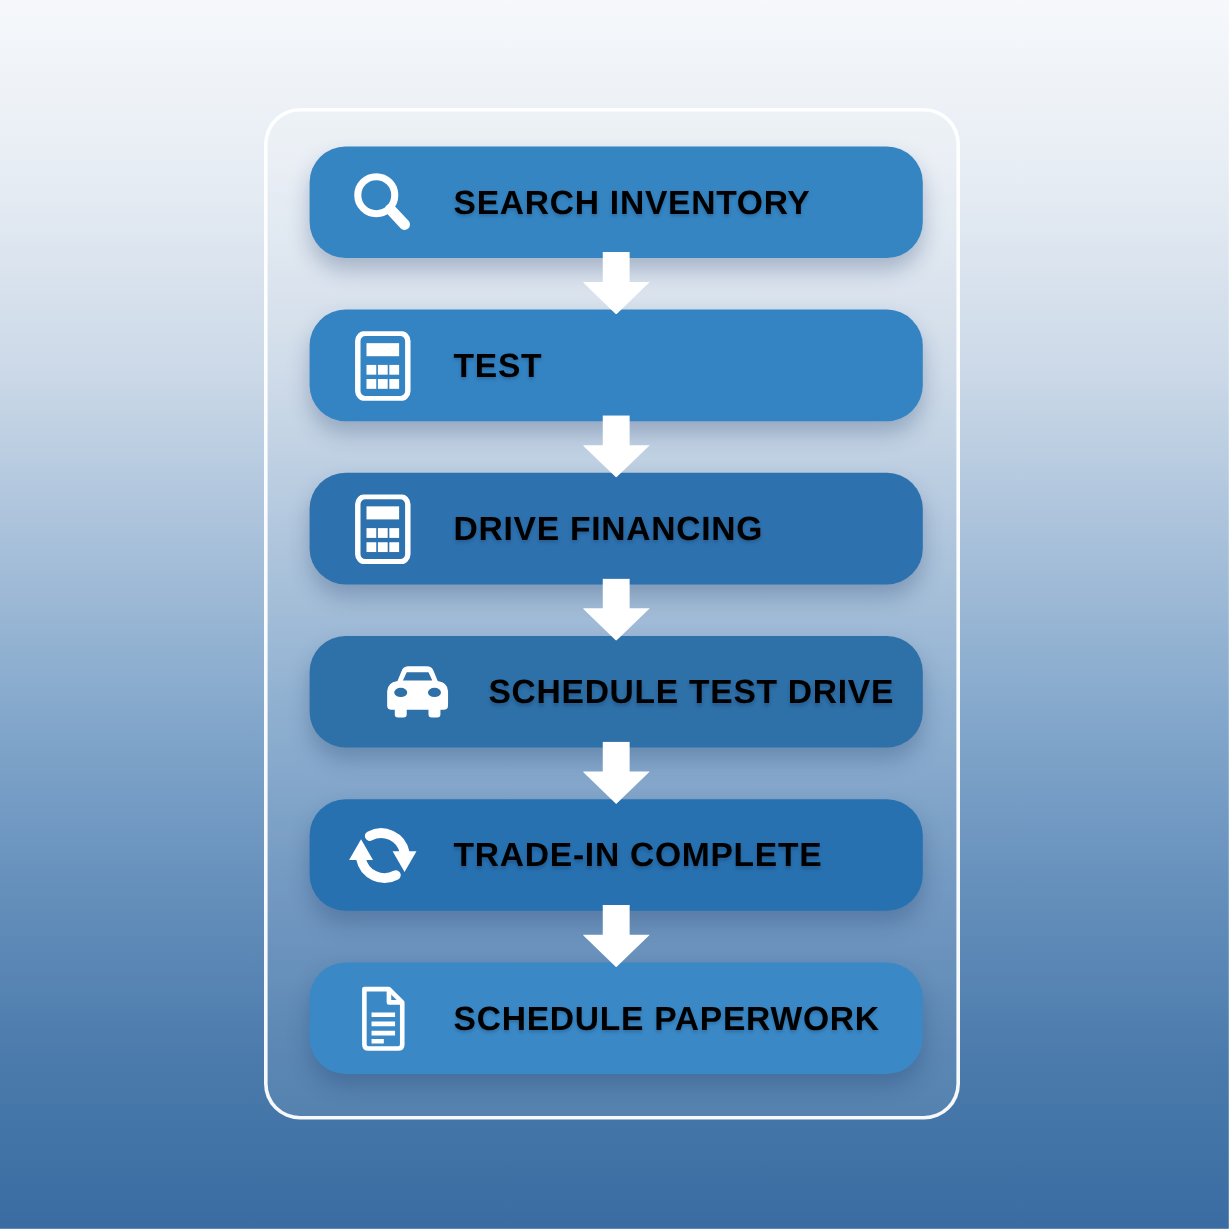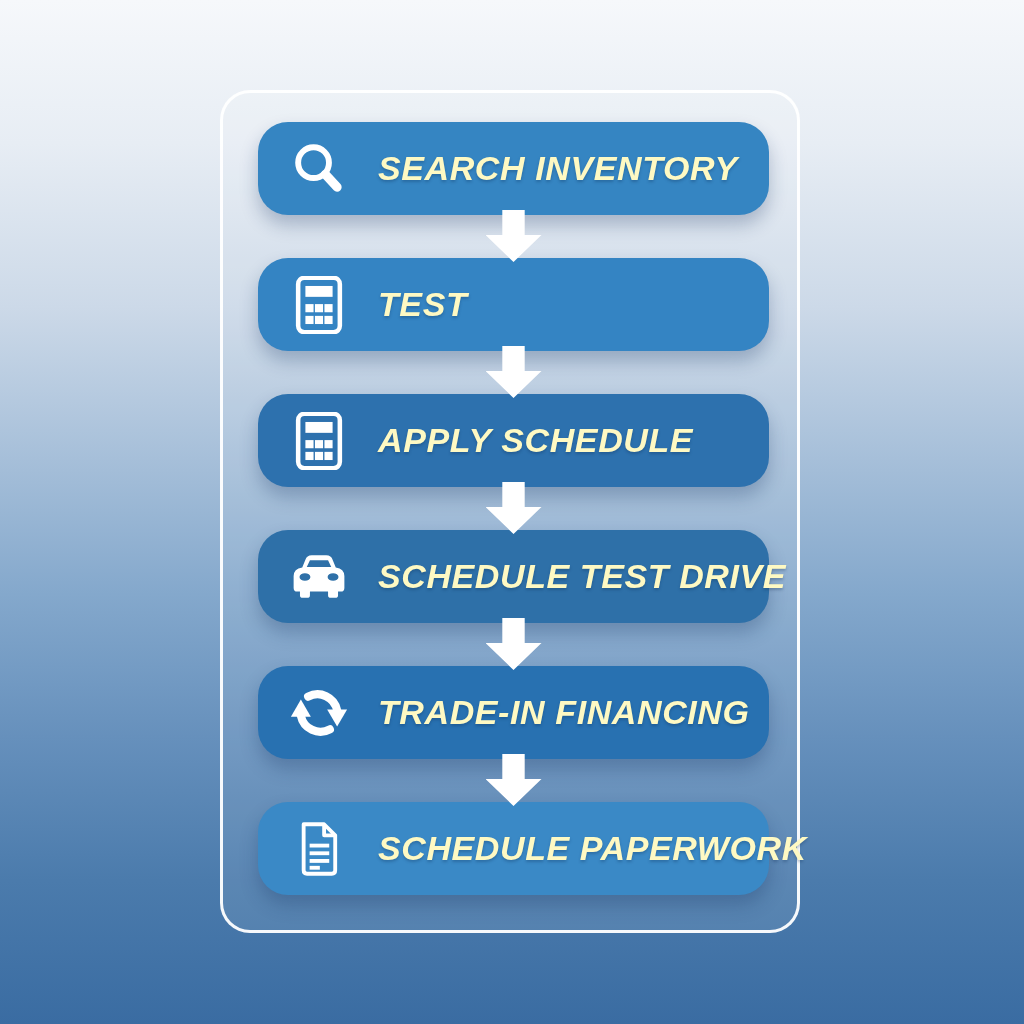--- a/index.html
+++ b/index.html
@@ -25,24 +25,23 @@
     display:flex;align-items:center;
     box-shadow:0 10px 18px rgba(22,52,96,0.28);
     position:relative;
   }
   .icon{
     width:58px;height:58px;margin-left:32px;flex:0 0 auto;
     display:flex;align-items:center;justify-content:center;
   }
   .icon svg{display:block;width:100%;height:100%;}
   .label{
-    margin-left:30px;color:#fef9c3;font-weight:700;font-size:34px;
+    margin-left:30px;color:#000000;font-weight:700;font-size:28px;
     letter-spacing:0.6px;white-space:nowrap;
     text-shadow:0 2px 3px rgba(10,40,80,0.28);
-    font-style:italic;
   }
   .gap{
     height:43px;flex:0 0 auto;display:flex;align-items:center;justify-content:center;
     position:relative;z-index:2;
   }
   .arrow{
     width:56px;height:52px;margin-top:-5px;margin-bottom:-4px;background:#ffffff;
     clip-path:polygon(30% 0, 70% 0, 70% 48%, 100% 48%, 50% 100%, 0 48%, 30% 48%);
     filter:drop-shadow(0 4px 5px rgba(20,50,95,0.35));
   }
@@ -92,26 +91,26 @@
     <g fill="#fff">
       <rect x="17" y="31" width="9" height="9"></rect>
               <rect x="27.5" y="31" width="9" height="9"></rect>
               <rect x="38" y="31" width="9" height="9"></rect>
       <rect x="17" y="44" width="9" height="9"></rect>
               <rect x="27.5" y="44" width="9" height="9"></rect>
               <rect x="38" y="44" width="9" height="9"></rect>
     </g>
   </svg>
         </span>
-    <span class="label">APPLY SCHEDULE</span>
+    <span class="label">DRIVE FINANCING</span>
   </div>
       <div class="gap">
     <div class="arrow"></div>
   </div>
-      <div class="step" style="background: rgb(46, 112, 168);">
+      <div class="step" style="background: rgb(46, 112, 168); padding-left: 29px;">
     <span class="icon">
           <svg viewBox="0 0 64 50" xmlns="http://www.w3.org/2000/svg">
     <path fill="#fff" fill-rule="evenodd" d="M17 6 Q18.5 1 24 1 L40 1 Q45.5 1 47 6 L50.5 14.5 Q60 16 60 24 L60 37 Q60 41 56 41 L53 41 L53 45 Q53 48 50 48 L45 48 Q42 48 42 45 L42 41 L22 41 L22 45 Q22 48 19 48 L14 48 Q11 48 11 45 L11 41 L8 41 Q4 41 4 37 L4 24 Q4 16 13.5 14.5 Z
       M22 6.5 L42 6.5 L45.5 14 L18.5 14 Z
       M10.5 25 a6 4.2 0 1 0 12 0 a6 4.2 0 1 0 -12 0 Z
       M41.5 25 a6 4.2 0 1 0 12 0 a6 4.2 0 1 0 -12 0 Z"></path>
   </svg>
         </span>
     <span class="label">SCHEDULE TEST DRIVE</span>
   </div>
@@ -120,21 +119,21 @@
   </div>
       <div class="step" style="background: rgb(40, 113, 177);">
     <span class="icon">
           <svg viewBox="0 0 64 60" xmlns="http://www.w3.org/2000/svg">
     <path d="M20 12 A 22 22 0 0 1 52 27" fill="none" stroke="#fff" stroke-width="9" stroke-linecap="round"></path>
     <polygon points="41,26 63,26 52,45" fill="#fff"></polygon>
     <path d="M44 48 A 22 22 0 0 1 12 33" fill="none" stroke="#fff" stroke-width="9" stroke-linecap="round"></path>
     <polygon points="1,34 23,34 12,15" fill="#fff"></polygon>
   </svg>
         </span>
-    <span class="label">TRADE-IN FINANCING</span>
+    <span class="label">TRADE-IN COMPLETE</span>
   </div>
       <div class="gap">
     <div class="arrow"></div>
   </div>
       <div class="step" style="background: rgb(58, 137, 198);">
     <span class="icon">
           <svg viewBox="0 0 56 68" xmlns="http://www.w3.org/2000/svg">
     <path d="M10 5 L34 5 L47 18 L47 59 Q47 63 43 63 L14 63 Q10 63 10 59 Z" fill="none" stroke="#fff" stroke-width="4.5" stroke-linejoin="round"></path>
     <path d="M34 5 L34 18 L47 18" fill="none" stroke="#fff" stroke-width="4.5" stroke-linejoin="round"></path>
     <g stroke="#fff" stroke-width="4.5">

